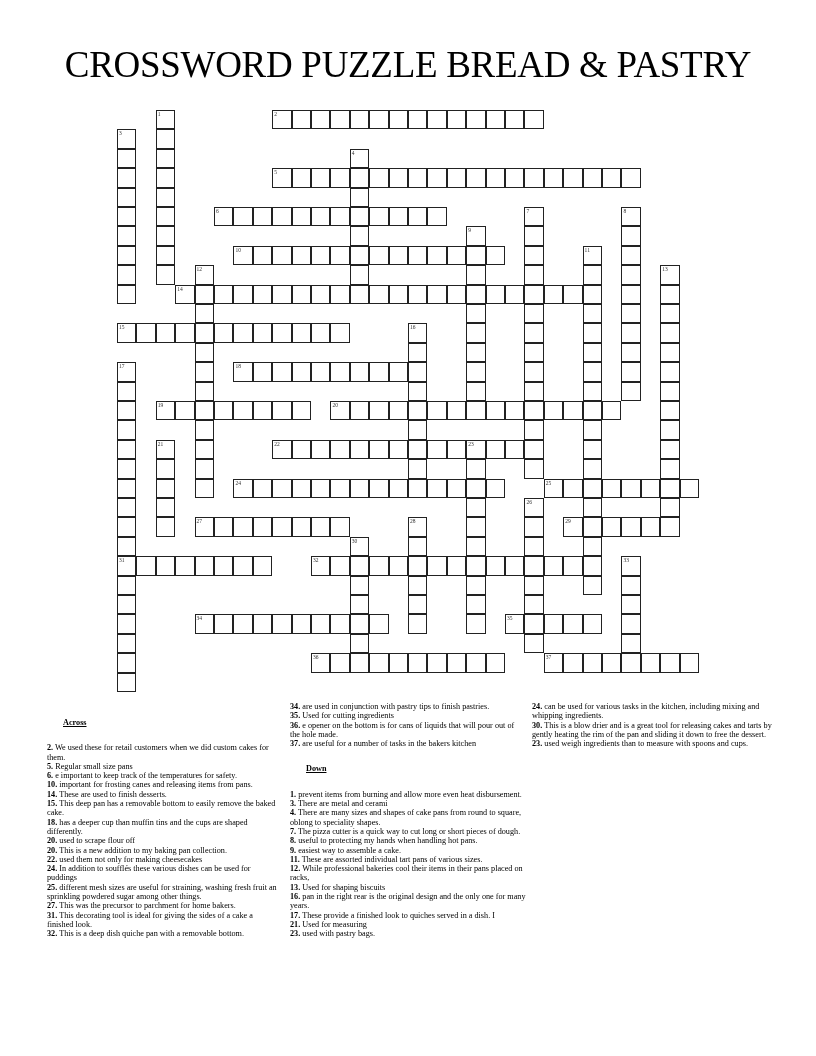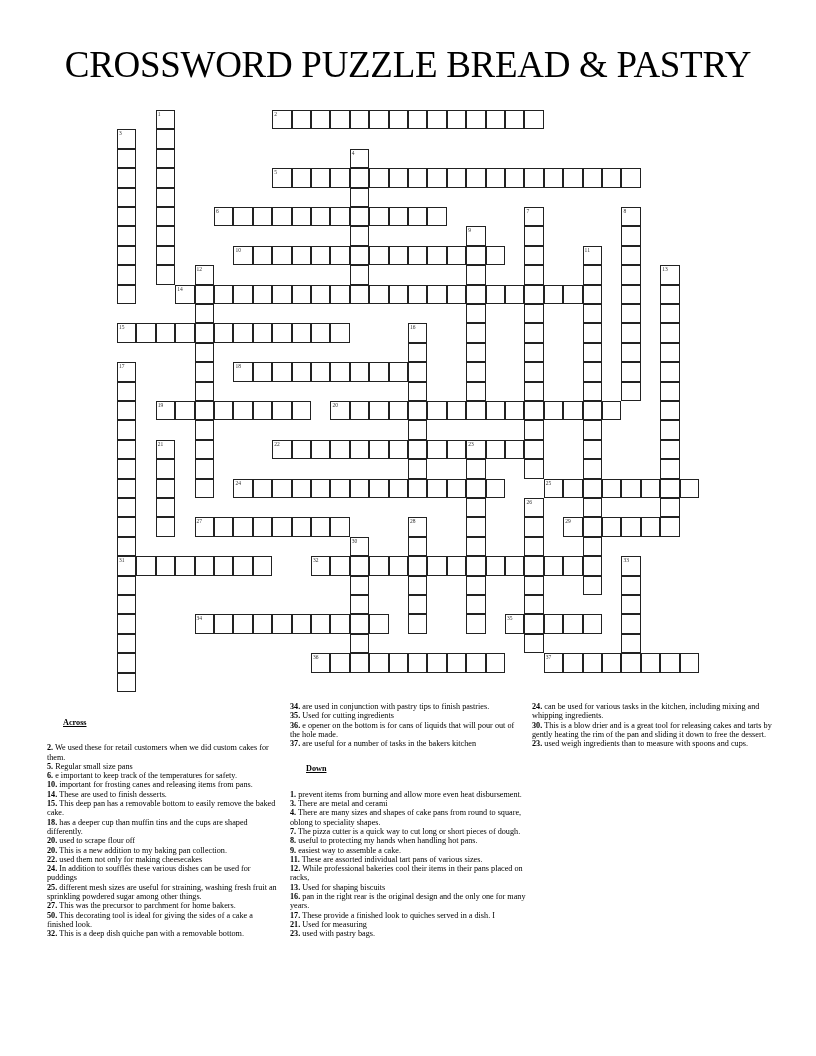--- a/index.html
+++ b/index.html
@@ -476,21 +476,21 @@
       <p class="clue"><b>10.</b><span> important for frosting canes and releasing items from pans.</span></p>
       <p class="clue"><b>14.</b><span> These are used to finish desserts.</span></p>
       <p class="clue"><b>15.</b><span> This deep pan has a removable bottom to easily remove the baked cake.</span></p>
       <p class="clue"><b>18.</b><span> has a deeper cup than muffin tins and the cups are shaped differently.</span></p>
       <p class="clue"><b>20.</b><span> used to scrape flour off</span></p>
       <p class="clue"><b>20.</b><span> This is a new addition to my baking pan collection.</span></p>
       <p class="clue"><b>22.</b><span> used them not only for making cheesecakes</span></p>
       <p class="clue"><b>24.</b><span> In addition to soufflés these various dishes can be used for puddings</span></p>
       <p class="clue"><b>25.</b><span> different mesh sizes are useful for straining, washing fresh fruit an sprinkling powdered sugar among other things.</span></p>
       <p class="clue"><b>27.</b><span> This was the precursor to parchment for home bakers.</span></p>
-      <p class="clue"><b>50.</b><span> This decorating tool is ideal for giving the sides of a cake a finished look.</span></p>
+      <p class="clue"><b>31.</b><span> This decorating tool is ideal for giving the sides of a cake a finished look.</span></p>
       <p class="clue"><b>32.</b><span> This is a deep dish quiche pan with a removable bottom.</span></p>
     </div>
 </div>
 <div class="clues col2">
   <div id="c2a">
       <p class="clue"><b>34.</b><span> are used in conjunction with pastry tips to finish pastries.</span></p>
       <p class="clue"><b>35.</b><span> Used for cutting ingredients</span></p>
       <p class="clue"><b>36.</b><span> e opener on the bottom is for cans of liquids that will pour out of the hole made.</span></p>
       <p class="clue"><b>37.</b><span> are useful for a number of tasks in the bakers kitchen</span></p>
     </div>

